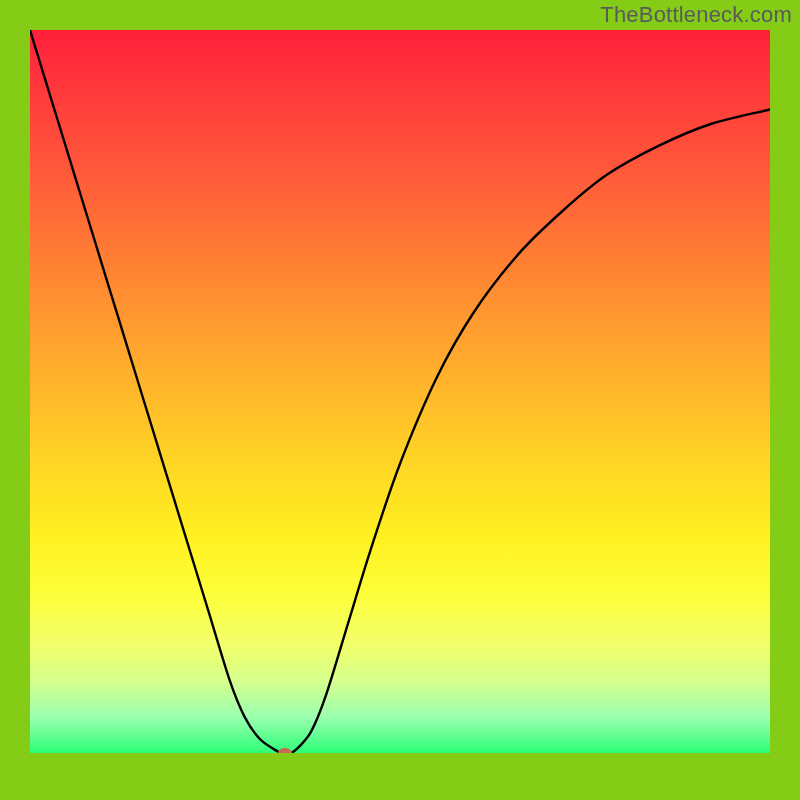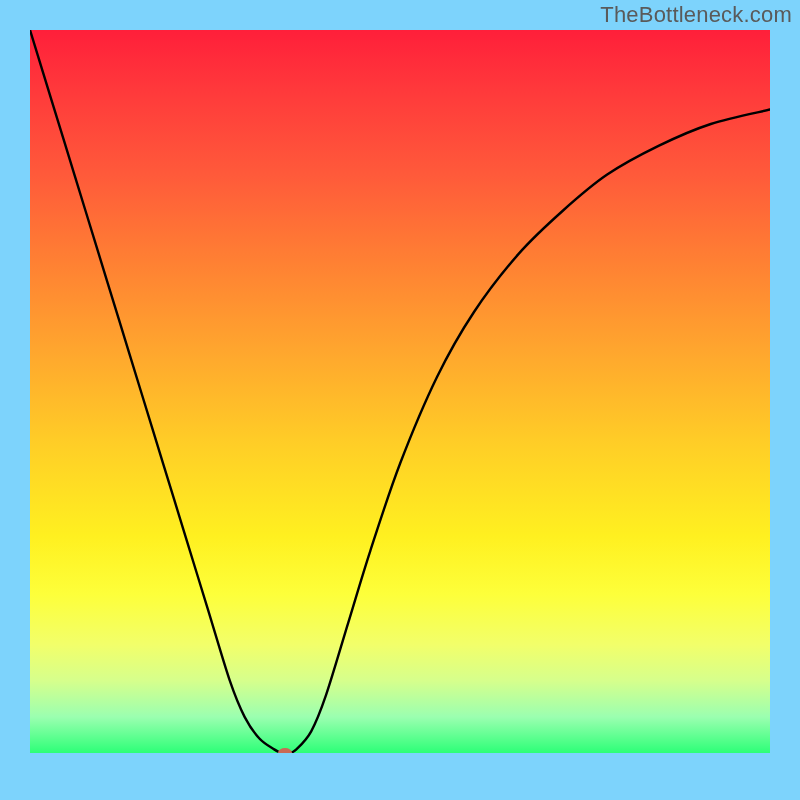--- a/index.html
+++ b/index.html
@@ -8,21 +8,21 @@
     width: 800px;
     height: 800px;
     background: #000;
     font-family: Arial, Helvetica, sans-serif;
     overflow: hidden;
   }
   .frame {
     position: relative;
     width: 800px;
     height: 800px;
-    background: #7dd3fc;
+    background: #84cc16;
   }
   .watermark {
     position: absolute;
     top: 2px;
     right: 8px;
     color: #5a5a5a;
     font-size: 22px;
     font-weight: 500;
     letter-spacing: 0.2px;
     z-index: 5;

